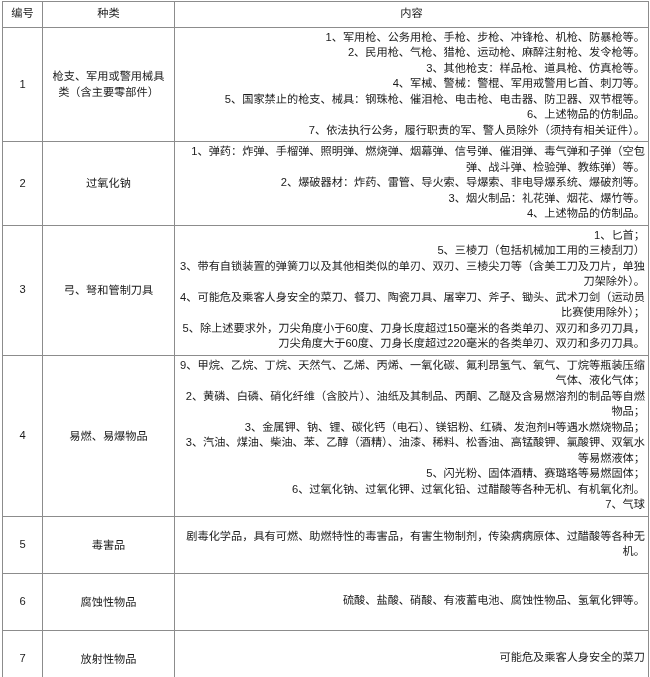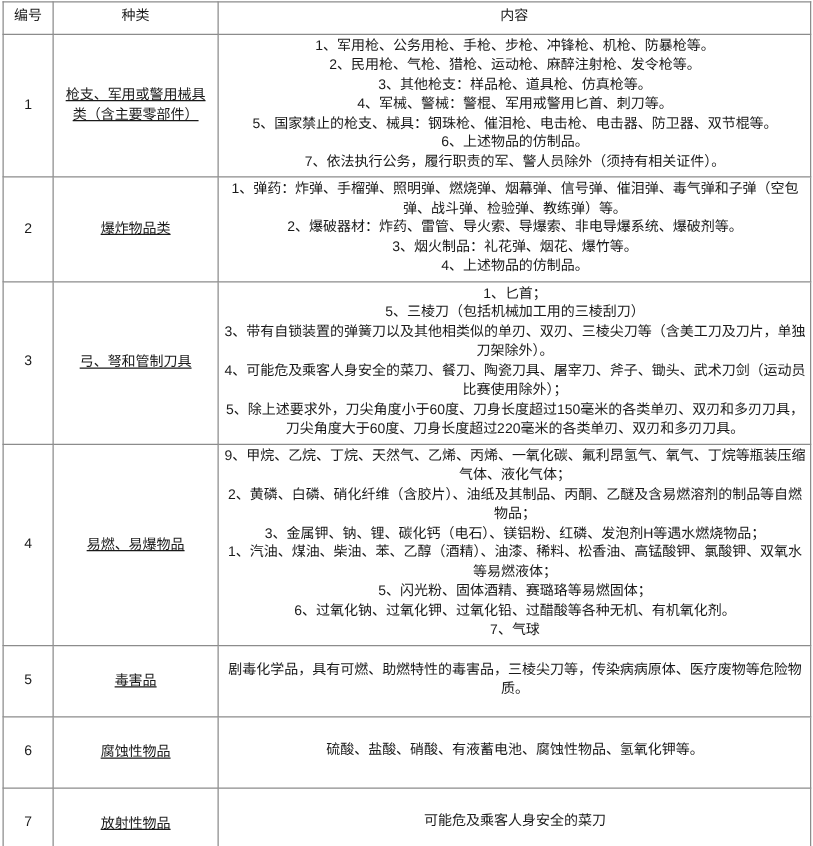--- a/index.html
+++ b/index.html
@@ -44,29 +44,28 @@
     font-size: 12px;
   }
   td.cell-no {
     text-align: center;
     font-size: 11.5px;
     padding: 2px 1px;
   }
   td.cell-cat {
     text-align: center;
     padding: 20px 4px;
-    text-decoration: underline;
   }
   td.cell-cat .cat-text {
     display: block;
     text-align: center;
     line-height: 16px;
   }
   td.cell-content {
-    text-align: center;
+    text-align: right;
     padding: 2px 3px 3px 4px;
   }
   td.cell-content .line {
     display: block;
     text-indent: 0;
     padding-left: 0;
     margin: 0;
     white-space: normal;
     word-break: break-all;
   }
@@ -101,21 +100,21 @@
             <span class="line">3、其他枪支：样品枪、道具枪、仿真枪等。</span>
             <span class="line">4、军械、警械：警棍、军用戒警用匕首、刺刀等。</span>
             <span class="line">5、国家禁止的枪支、械具：钢珠枪、催泪枪、电击枪、电击器、防卫器、双节棍等。</span>
             <span class="line">6、上述物品的仿制品。</span>
             <span class="line">7、依法执行公务，履行职责的军、警人员除外（须持有相关证件）。</span>
           </td>
         </tr>
         <tr>
           <td class="cell-no">2</td>
           <td class="cell-cat">
-            <span class="cat-text">爆炸物品类</span>
+            <span class="cat-text">过氧化钠</span>
           </td>
           <td class="cell-content">
             <span class="line">1、弹药：炸弹、手榴弹、照明弹、燃烧弹、烟幕弹、信号弹、催泪弹、毒气弹和子弹（空包弹、战斗弹、检验弹、教练弹）等。</span>
             <span class="line">2、爆破器材：炸药、雷管、导火索、导爆索、非电导爆系统、爆破剂等。</span>
             <span class="line">3、烟火制品：礼花弹、烟花、爆竹等。</span>
             <span class="line">4、上述物品的仿制品。</span>
           </td>
         </tr>
         <tr>
           <td class="cell-no">3</td>
@@ -132,33 +131,33 @@
         </tr>
         <tr>
           <td class="cell-no">4</td>
           <td class="cell-cat">
             <span class="cat-text">易燃、易爆物品</span>
           </td>
           <td class="cell-content">
             <span class="line">9、甲烷、乙烷、丁烷、天然气、乙烯、丙烯、一氧化碳、氟利昂氢气、氧气、丁烷等瓶装压缩气体、液化气体；</span>
             <span class="line">2、黄磷、白磷、硝化纤维（含胶片）、油纸及其制品、丙酮、乙醚及含易燃溶剂的制品等自燃物品；</span>
             <span class="line">3、金属钾、钠、锂、碳化钙（电石）、镁铝粉、红磷、发泡剂H等遇水燃烧物品；</span>
-            <span class="line">1、汽油、煤油、柴油、苯、乙醇（酒精）、油漆、稀料、松香油、高锰酸钾、氯酸钾、双氧水等易燃液体；</span>
+            <span class="line">3、汽油、煤油、柴油、苯、乙醇（酒精）、油漆、稀料、松香油、高锰酸钾、氯酸钾、双氧水等易燃液体；</span>
             <span class="line">5、闪光粉、固体酒精、赛璐珞等易燃固体；</span>
             <span class="line">6、过氧化钠、过氧化钾、过氧化铅、过醋酸等各种无机、有机氧化剂。</span>
             <span class="line">7、气球</span>
           </td>
         </tr>
         <tr>
           <td class="cell-no">5</td>
           <td class="cell-cat">
             <span class="cat-text">毒害品</span>
           </td>
           <td class="cell-content">
-            <span class="line">剧毒化学品，具有可燃、助燃特性的毒害品，三棱尖刀等，传染病病原体、医疗废物等危险物质。</span>
+            <span class="line">剧毒化学品，具有可燃、助燃特性的毒害品，有害生物制剂，传染病病原体、过醋酸等各种无机。</span>
           </td>
         </tr>
         <tr>
           <td class="cell-no">6</td>
           <td class="cell-cat">
             <span class="cat-text">腐蚀性物品</span>
           </td>
           <td class="cell-content">
             <span class="line">硫酸、盐酸、硝酸、有液蓄电池、腐蚀性物品、氢氧化钾等。</span>
           </td>

